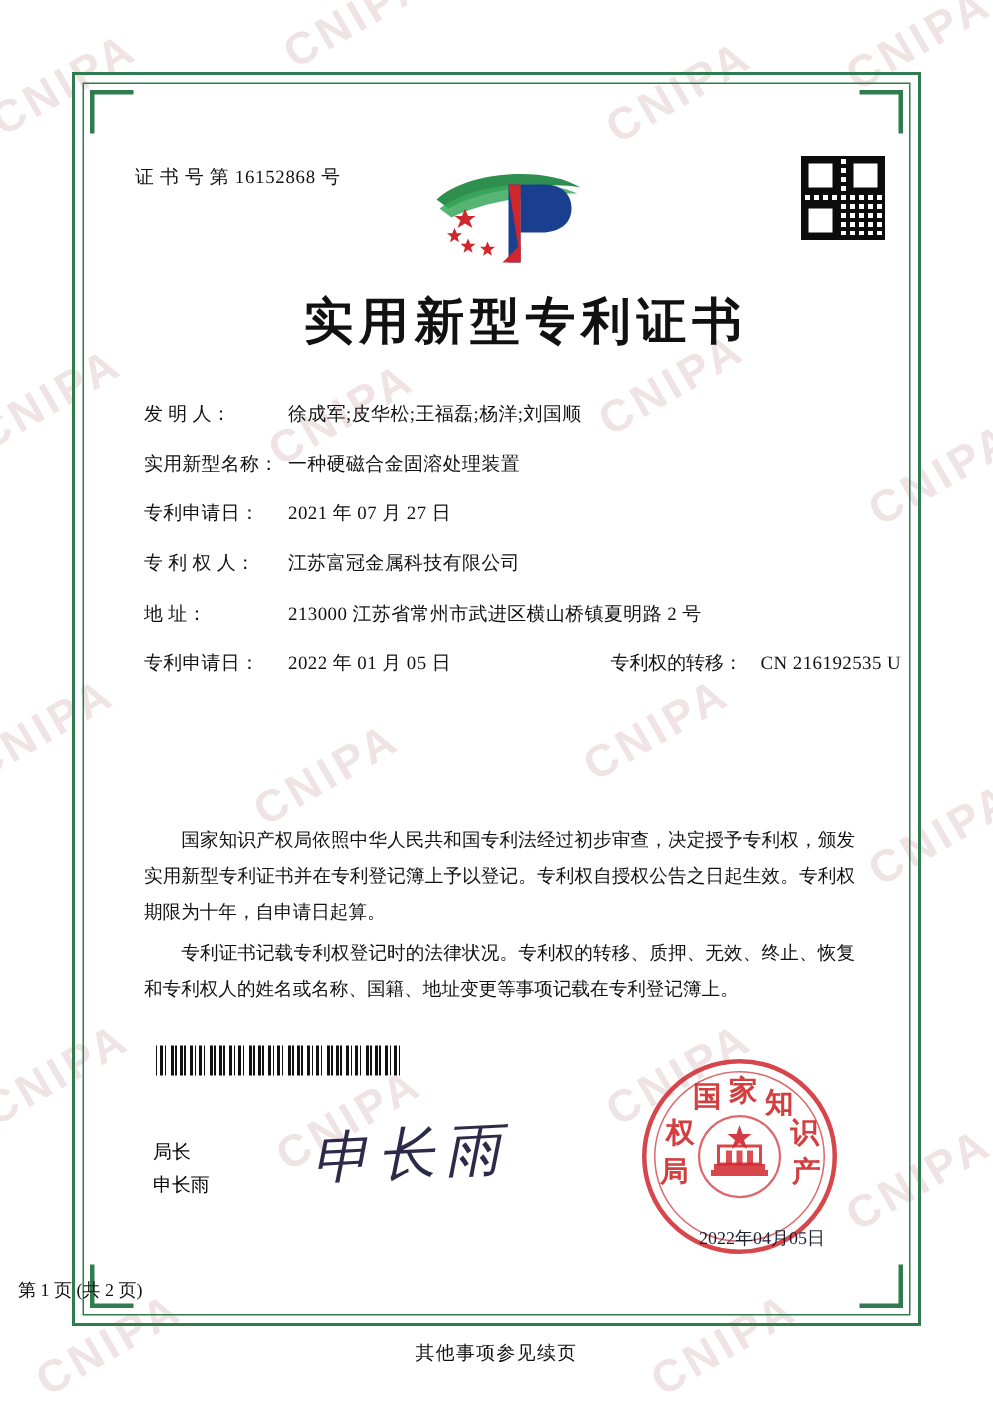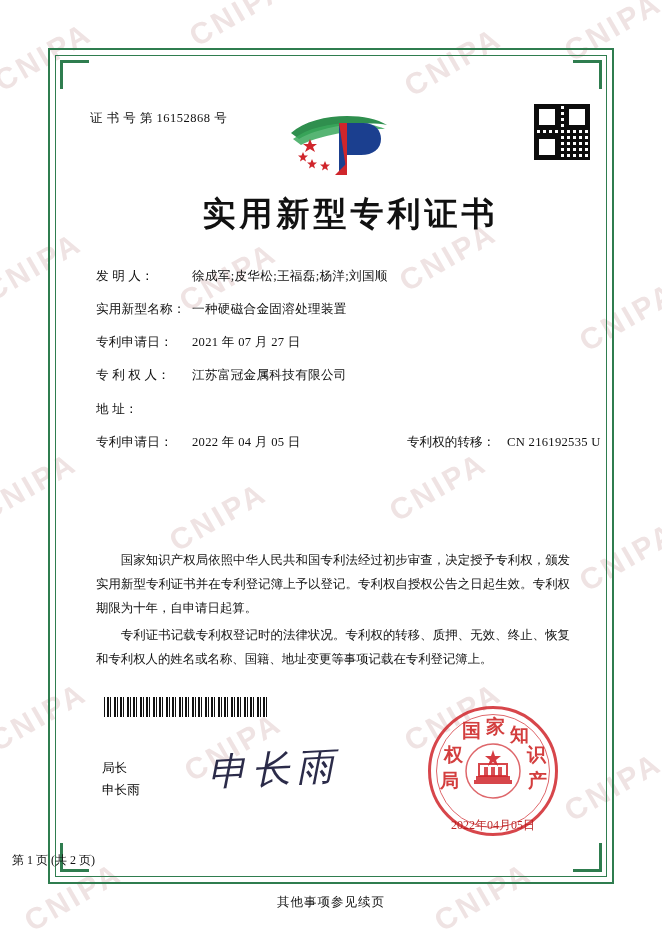--- a/index.html
+++ b/index.html
@@ -248,22 +248,22 @@
     top: 50%;
     transform: translate(-50%, -50%);
     width: 62px;
     height: 62px;
   }
   .seal-date {
     position: absolute;
     left: 8px;
     right: 8px;
     bottom: 2px;
-    text-align: center;
-    color: #b91c1c;
+    text-align: right;
+    color: #0f172a;
     font-size: 12px;
     opacity: 0.95;
     font-family: "Liberation Serif", serif;
   }
 
   .page-no {
     position: absolute;
     left: 0; right: 0;
     top: 852px;
     text-align: left;
@@ -356,24 +356,25 @@
     <div class="field-row">
       <div class="field-label">专利申请日：</div>
       <div class="field-value">2021 年 07 月 27 日</div>
     </div>
     <div class="field-row">
       <div class="field-label">专  利  权  人：</div>
       <div class="field-value">江苏富冠金属科技有限公司</div>
     </div>
     <div class="field-row">
       <div class="field-label">地        址：</div>
+      <div class="field-value">213000 江苏省常州市武进区横山桥镇夏明路 2 号</div>
     </div>
     <div class="field-row dual">
       <div class="field-label">专利申请日：</div>
-      <div class="field-value">2022 年 04 月 05 日</div>
+      <div class="field-value">2022 年 01 月 05 日</div>
       <div class="field-label2">专利权的转移：</div>
       <div class="field-value">CN 216192535 U</div>
     </div>
   </div>
 
   <div class="paragraphs">
     <p>国家知识产权局依照中华人民共和国专利法经过初步审查，决定授予专利权，颁发实用新型专利证书并在专利登记簿上予以登记。专利权自授权公告之日起生效。专利权期限为十年，自申请日起算。</p>
     <p>专利证书记载专利权登记时的法律状况。专利权的转移、质押、无效、终止、恢复和专利权人的姓名或名称、国籍、地址变更等事项记载在专利登记簿上。</p>
   </div>
 

